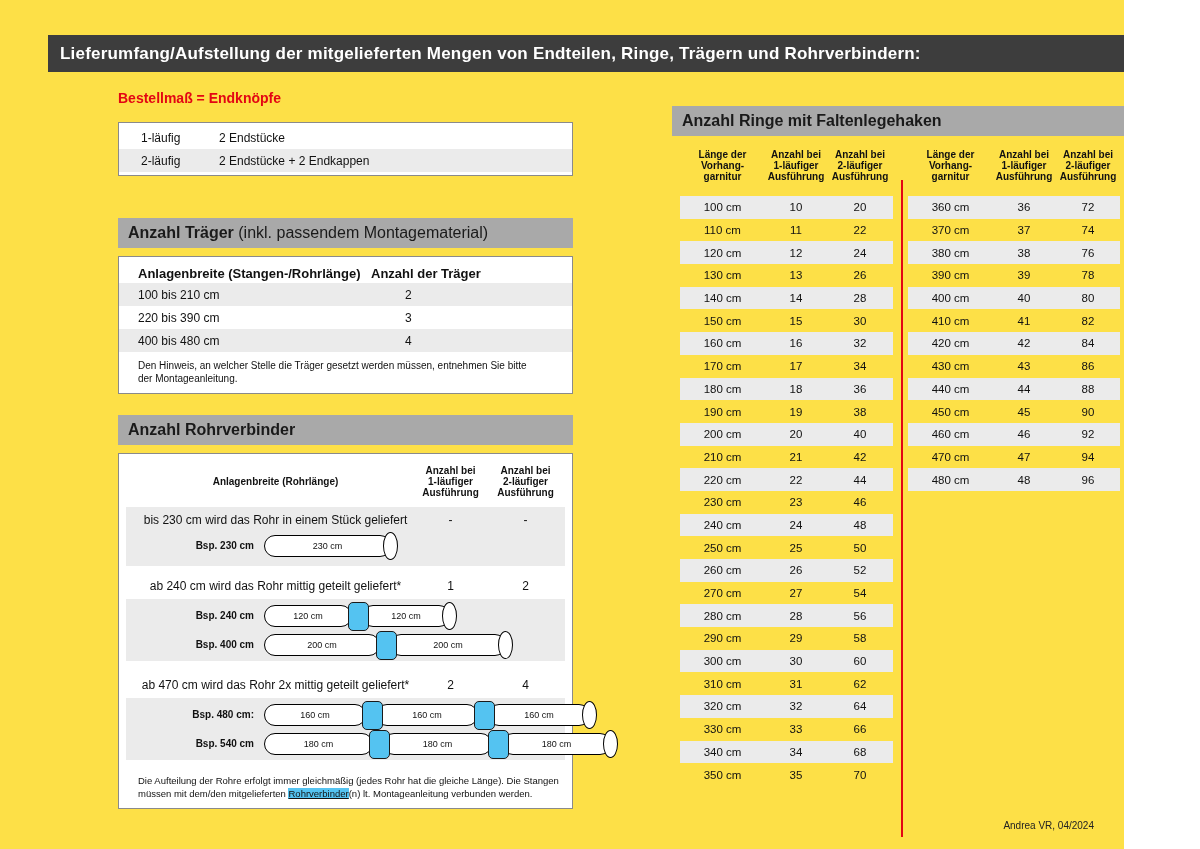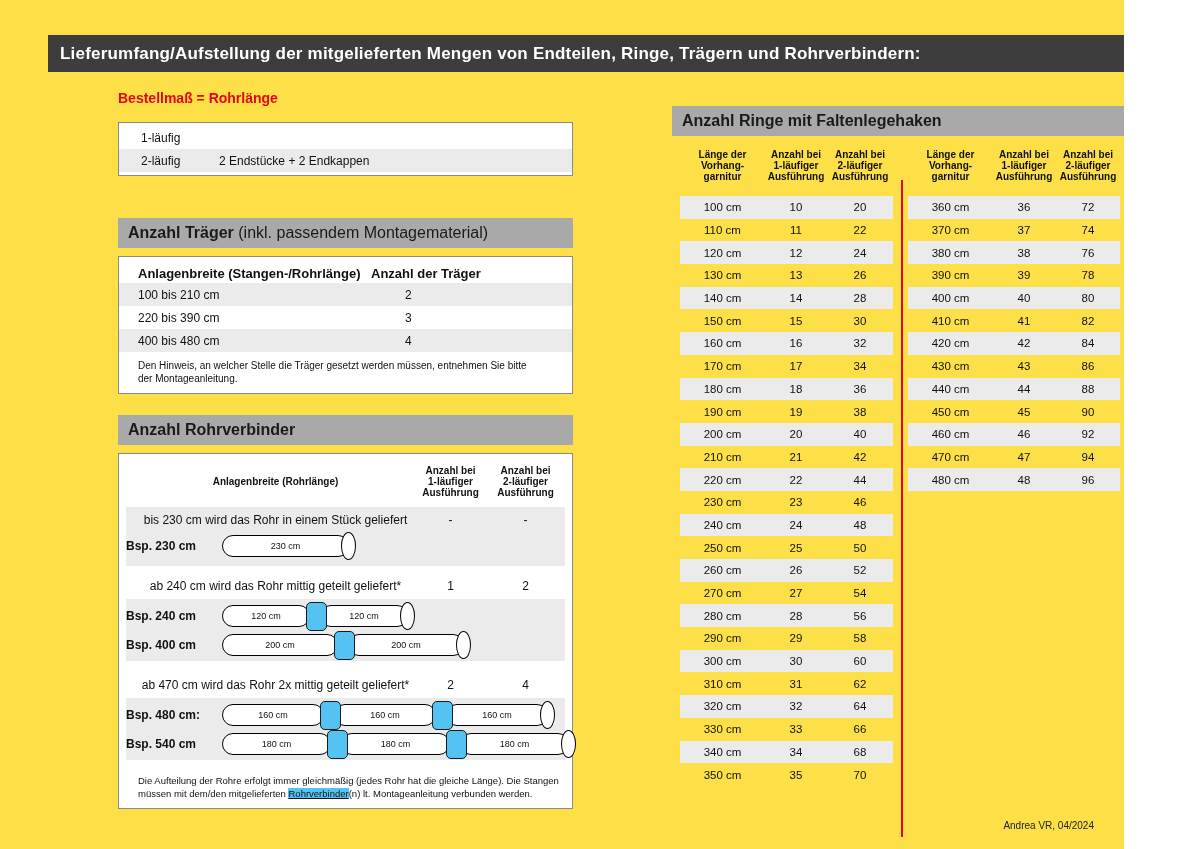--- a/index.html
+++ b/index.html
@@ -46,21 +46,21 @@
   .rv-header .rv-main { font-size:10px; font-weight:bold; }
   .rv-h { font-size:10px; font-weight:bold; white-space:pre-line; line-height:11px; }
   .group { margin:7px 7px 0; padding-bottom:4px; }
   .group:first-of-type { background:var(--zebra,#ebebeb); }
   .desc-row { height:22px; padding-top:4px; }
   .desc { font-size:12px; }
   .val { font-size:12px; }
   .examples { background:var(--zebra,#ebebeb); margin-top:4px; padding:2px 0; }
   .group:first-of-type .examples { margin-top:0; }
   .ex-row { display:flex; align-items:center; height:29px; }
-  .ex-label { flex:0 0 96px; text-align:left; padding-right:10px; font-size:12px; font-weight:bold; }
+  .ex-label { flex:0 0 96px; text-align:right; padding-right:10px; font-size:10px; font-weight:bold;margin-left:42px; }
   .rod { display:flex; align-items:center; position:relative; }
   .rod-seg { position:relative; height:22px; border:1.5px solid #000; border-radius:11px;
     background:#fff; display:flex; align-items:center; justify-content:center;
     font-size:9px; z-index:1; }
   .rod-seg + .rod-seg { margin-left:10px; }
   .rod-seg + .rod-seg::before { content:''; position:absolute; left:-15px; top:-4px;
     width:19px; height:27px; background:var(--blue,#54c3f1); border:1px solid #1a1a1a;
     border-radius:5px; z-index:3; }
   .rod::after { content:''; flex:0 0 13px; height:26px; margin-left:-8px;
     border:1.5px solid #000; border-radius:50%; background:#fff; z-index:4; }
@@ -90,26 +90,27 @@
 <body>
 
 <div class="page">
 
   <div class="header-bar">
     <span>Lieferumfang/Aufstellung der mitgelieferten Mengen von Endteilen, Ringe, Trägern und Rohrverbindern:</span>
   </div>
 
   <div class="left-col">
 
-    <div class="subtitle">Bestellmaß = Rohrlänge</div>
+    <div class="subtitle">Bestellmaß = Endknöpfe</div>
 
     <div class="box endteile-box">
 
         <div class="et-row">
           <span class="et-label">1-läufig</span>
+          <span class="et-value">2 Endstücke</span>
         </div>
 
         <div class="et-row">
           <span class="et-label">2-läufig</span>
           <span class="et-value">2 Endstücke + 2 Endkappen</span>
         </div>
       </div>
 
     <div class="sec-header"><b>Anzahl Träger</b><span class="nrm"> (inkl. passendem Montagematerial)</span></div>
     <div class="box traeger-box">

